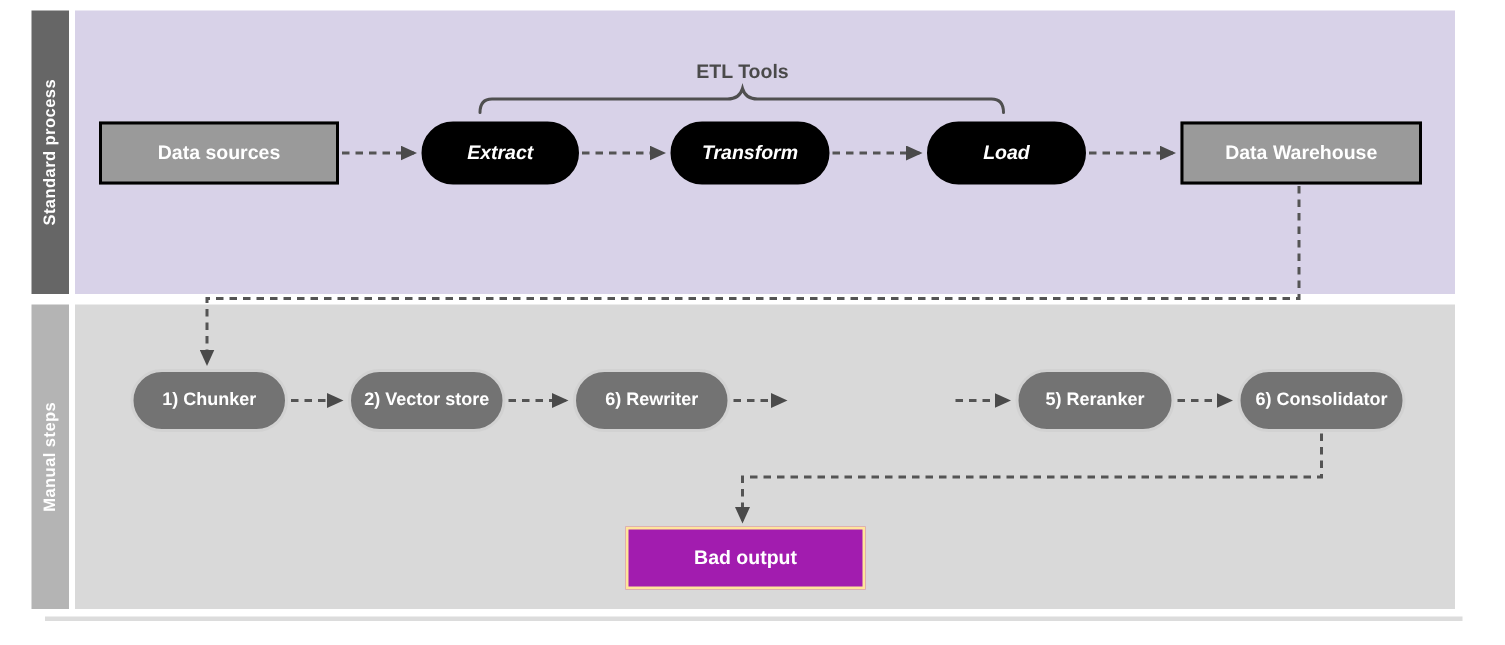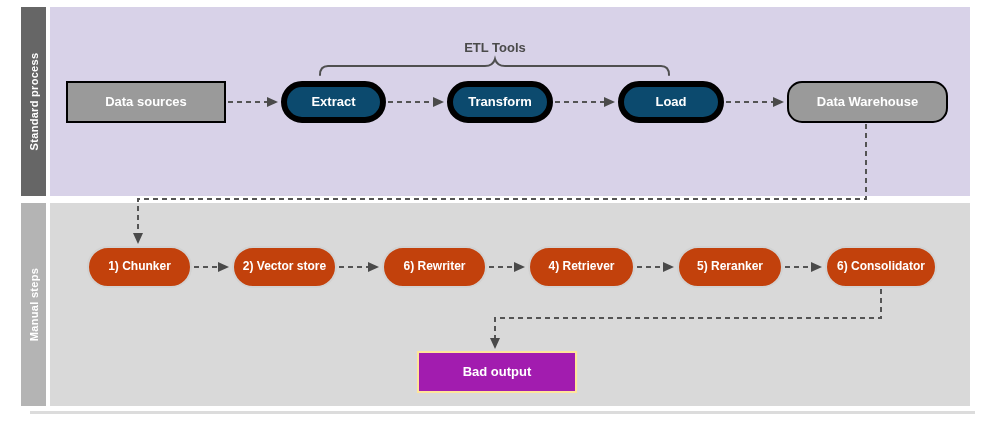--- a/index.html
+++ b/index.html
@@ -19,28 +19,28 @@
   }
   .lane-label.standard{left:-61.5px;top:89px;width:190px;height:25px;line-height:25px;}
   .lane-label.manual{left:-67.5px;top:292px;width:202px;height:25px;line-height:25px;}
   .node{
     position:absolute;display:flex;align-items:center;justify-content:center;
     box-sizing:border-box;height:42px;text-align:center;
     color:#ffffff;font-weight:bold;font-size:13px;line-height:1.15;z-index:2;
   }
   .rect-gray{background:#9a9a9a;border:2px solid #000000;}
   .pill{border-radius:21px;}
-  .pill-purple{background:#0c4a6e;border:6px solid #000000;}
-  .pill-gray{background:#c2410c;border:2px solid #d2d2d2;font-size:12px;padding:0 6px;}
+  .pill-purple{background:#000000;border:4px solid #000000;font-style:italic;}
+  .pill-gray{background:#737373;border:2px solid #d2d2d2;font-size:12px;padding:0 6px;}
   .rect-yellow{background:#a21caf;border:2px solid #ffe59b;}
   .node.data-sources{left:66px;top:81px;width:160px;}
   .node.extract{left:281px;top:81px;width:105px;}
   .node.transform{left:447px;top:81px;width:106px;}
   .node.load{left:618px;top:81px;width:106px;}
-  .node.data-warehouse{left:787px;top:81px;width:161px;border-radius:15px;}
+  .node.data-warehouse{left:787px;top:81px;width:161px;}
   .node.chunker{left:87px;top:246px;width:105px;}
   .node.vector-store{left:232px;top:246px;width:105px;}
   .node.rewriter{left:382px;top:246px;width:105px;}
   .node.retriever{left:528px;top:246px;width:107px;}
   .node.reranker{left:677px;top:246px;width:106px;}
   .node.consolidator{left:825px;top:246px;width:112px;}
   .node.bad-output{left:417px;top:351px;width:160px;}
   .bracket-label{
     position:absolute;left:395px;top:40px;width:200px;text-align:center;
     color:#4a4a4a;font-weight:bold;font-size:13px;z-index:2;
@@ -103,23 +103,20 @@
 
   <div class="node pill pill-gray chunker">
     <span>1) Chunker</span>
   </div>
   <div class="node pill pill-gray vector-store">
     <span>2) Vector store</span>
   </div>
   <div class="node pill pill-gray rewriter">
     <span>6) Rewriter</span>
   </div>
-  <div class="node pill pill-gray retriever">
-    <span>4) Retriever</span>
-  </div>
   <div class="node pill pill-gray reranker">
     <span>5) Reranker</span>
   </div>
   <div class="node pill pill-gray consolidator">
     <span>6) Consolidator</span>
   </div>
   <div class="node rect-yellow bad-output">
     <span>Bad output</span>
   </div>
 

